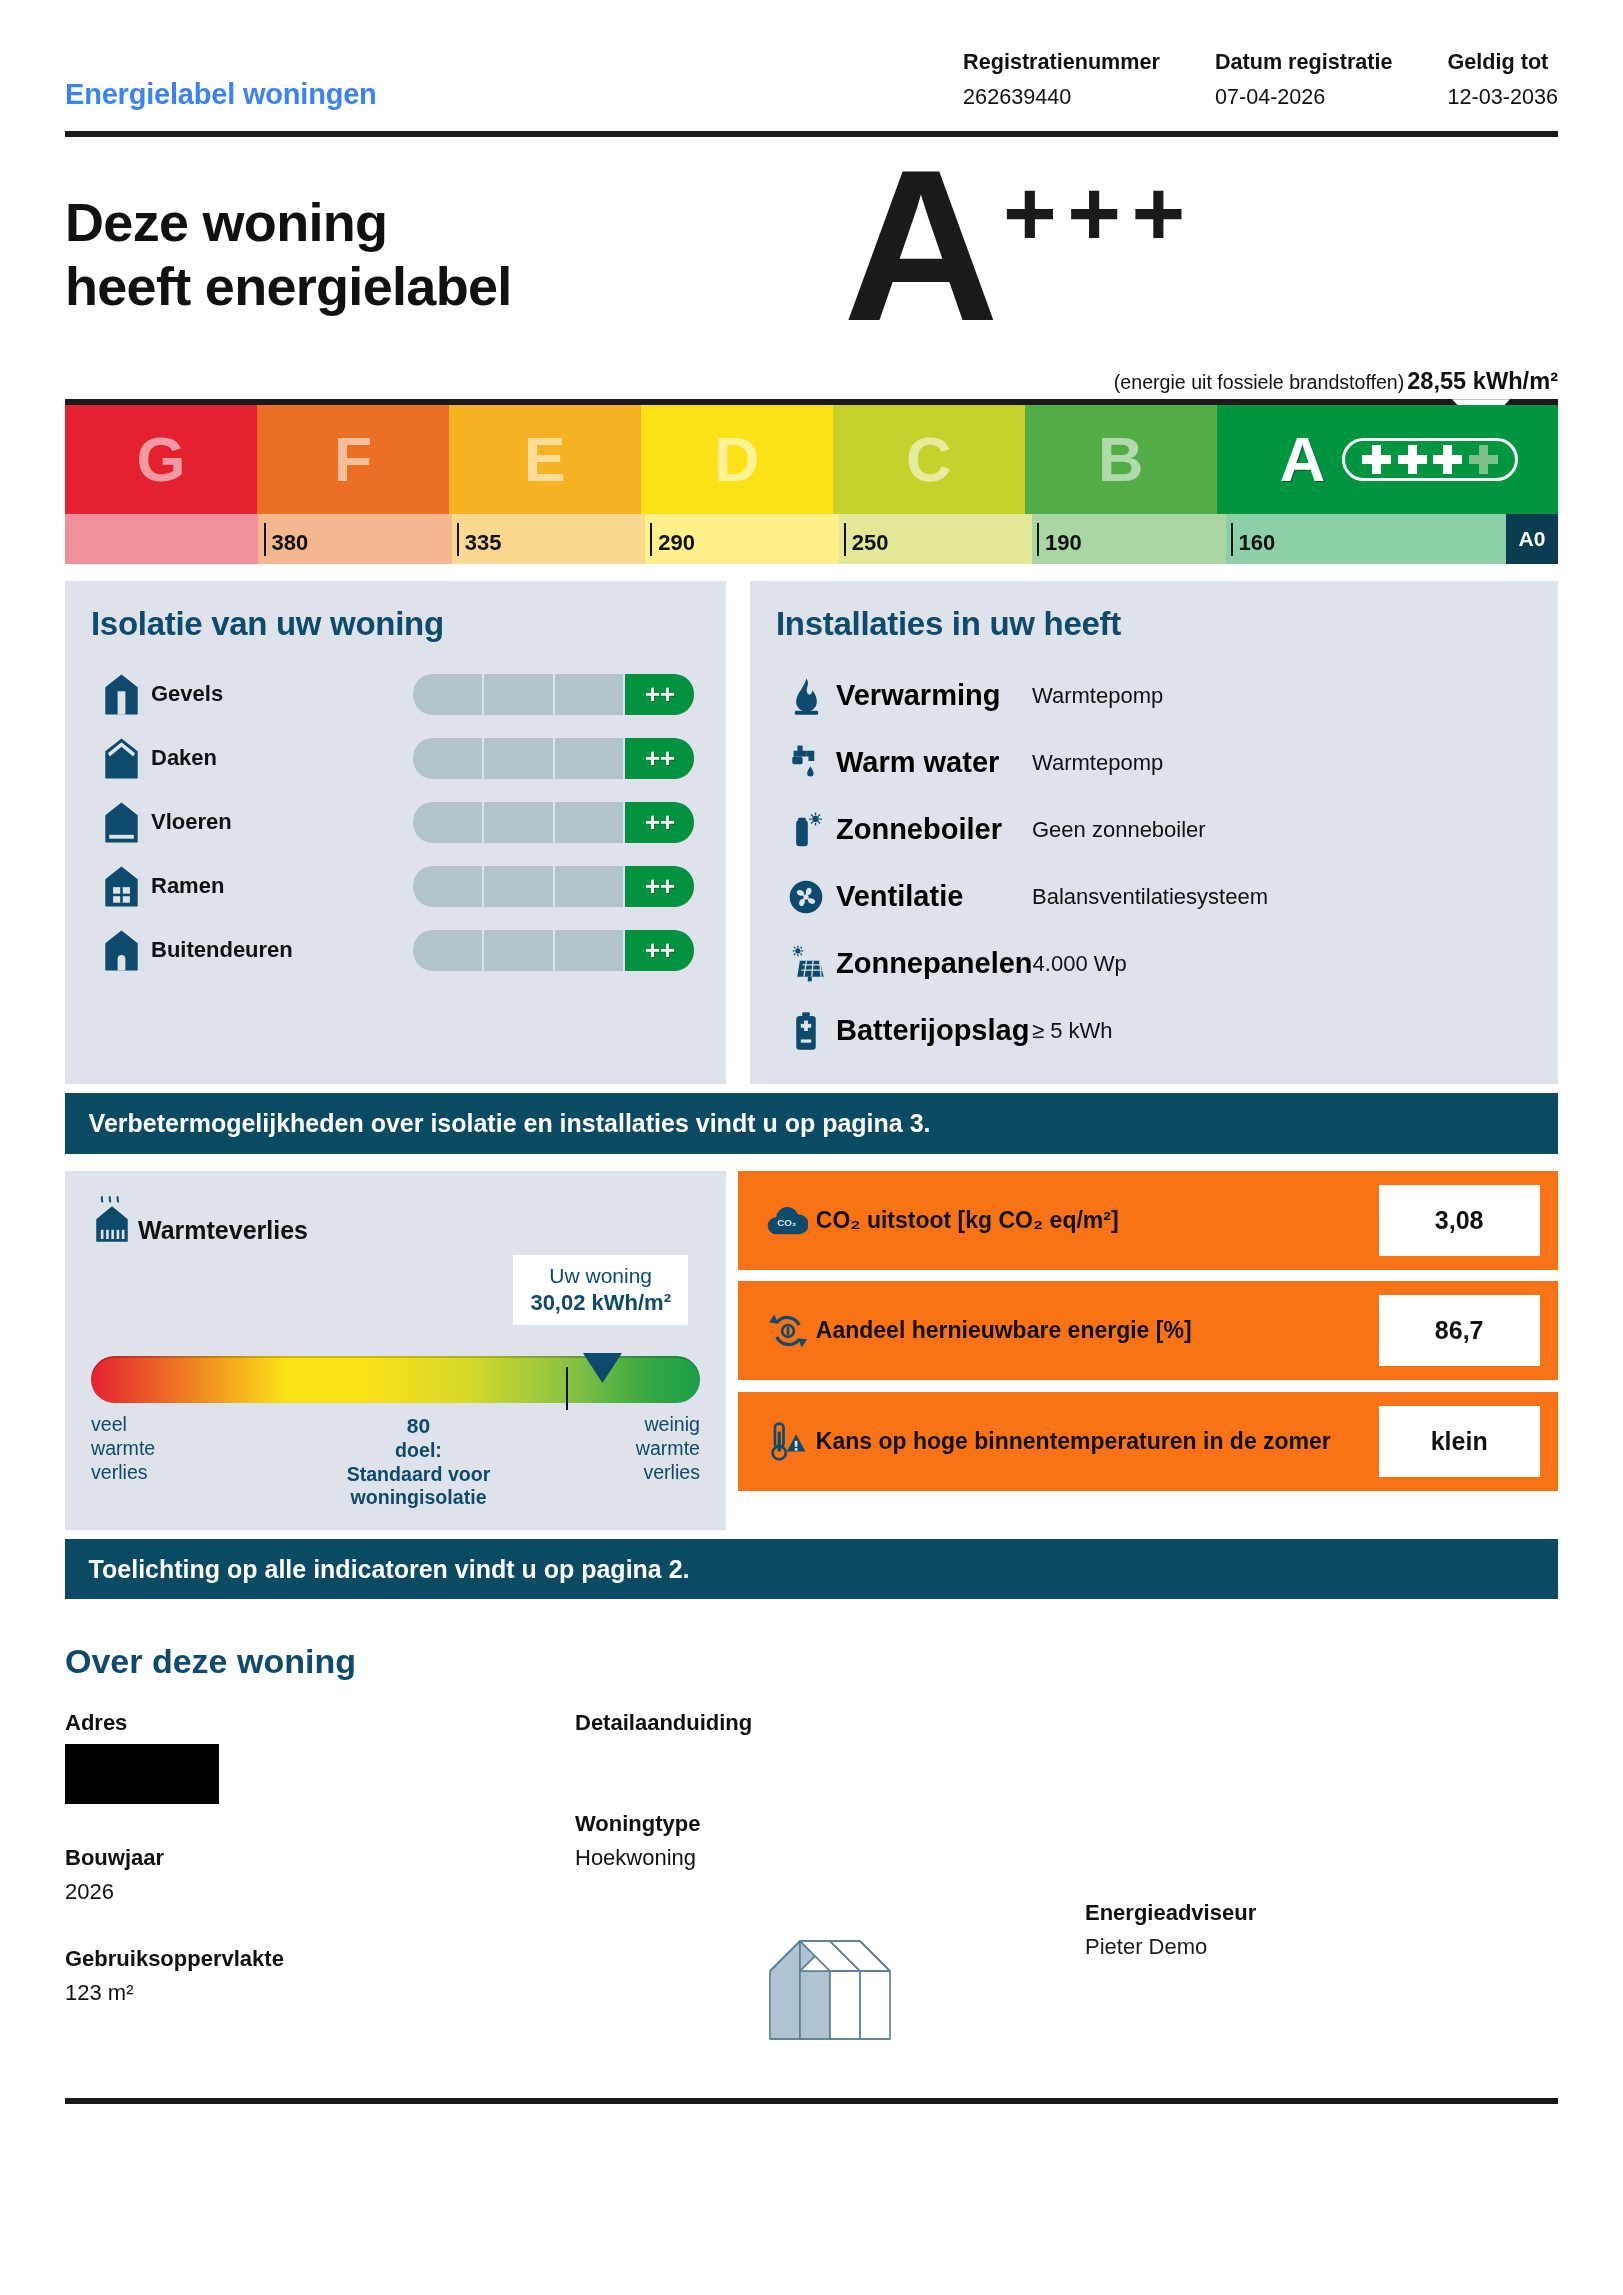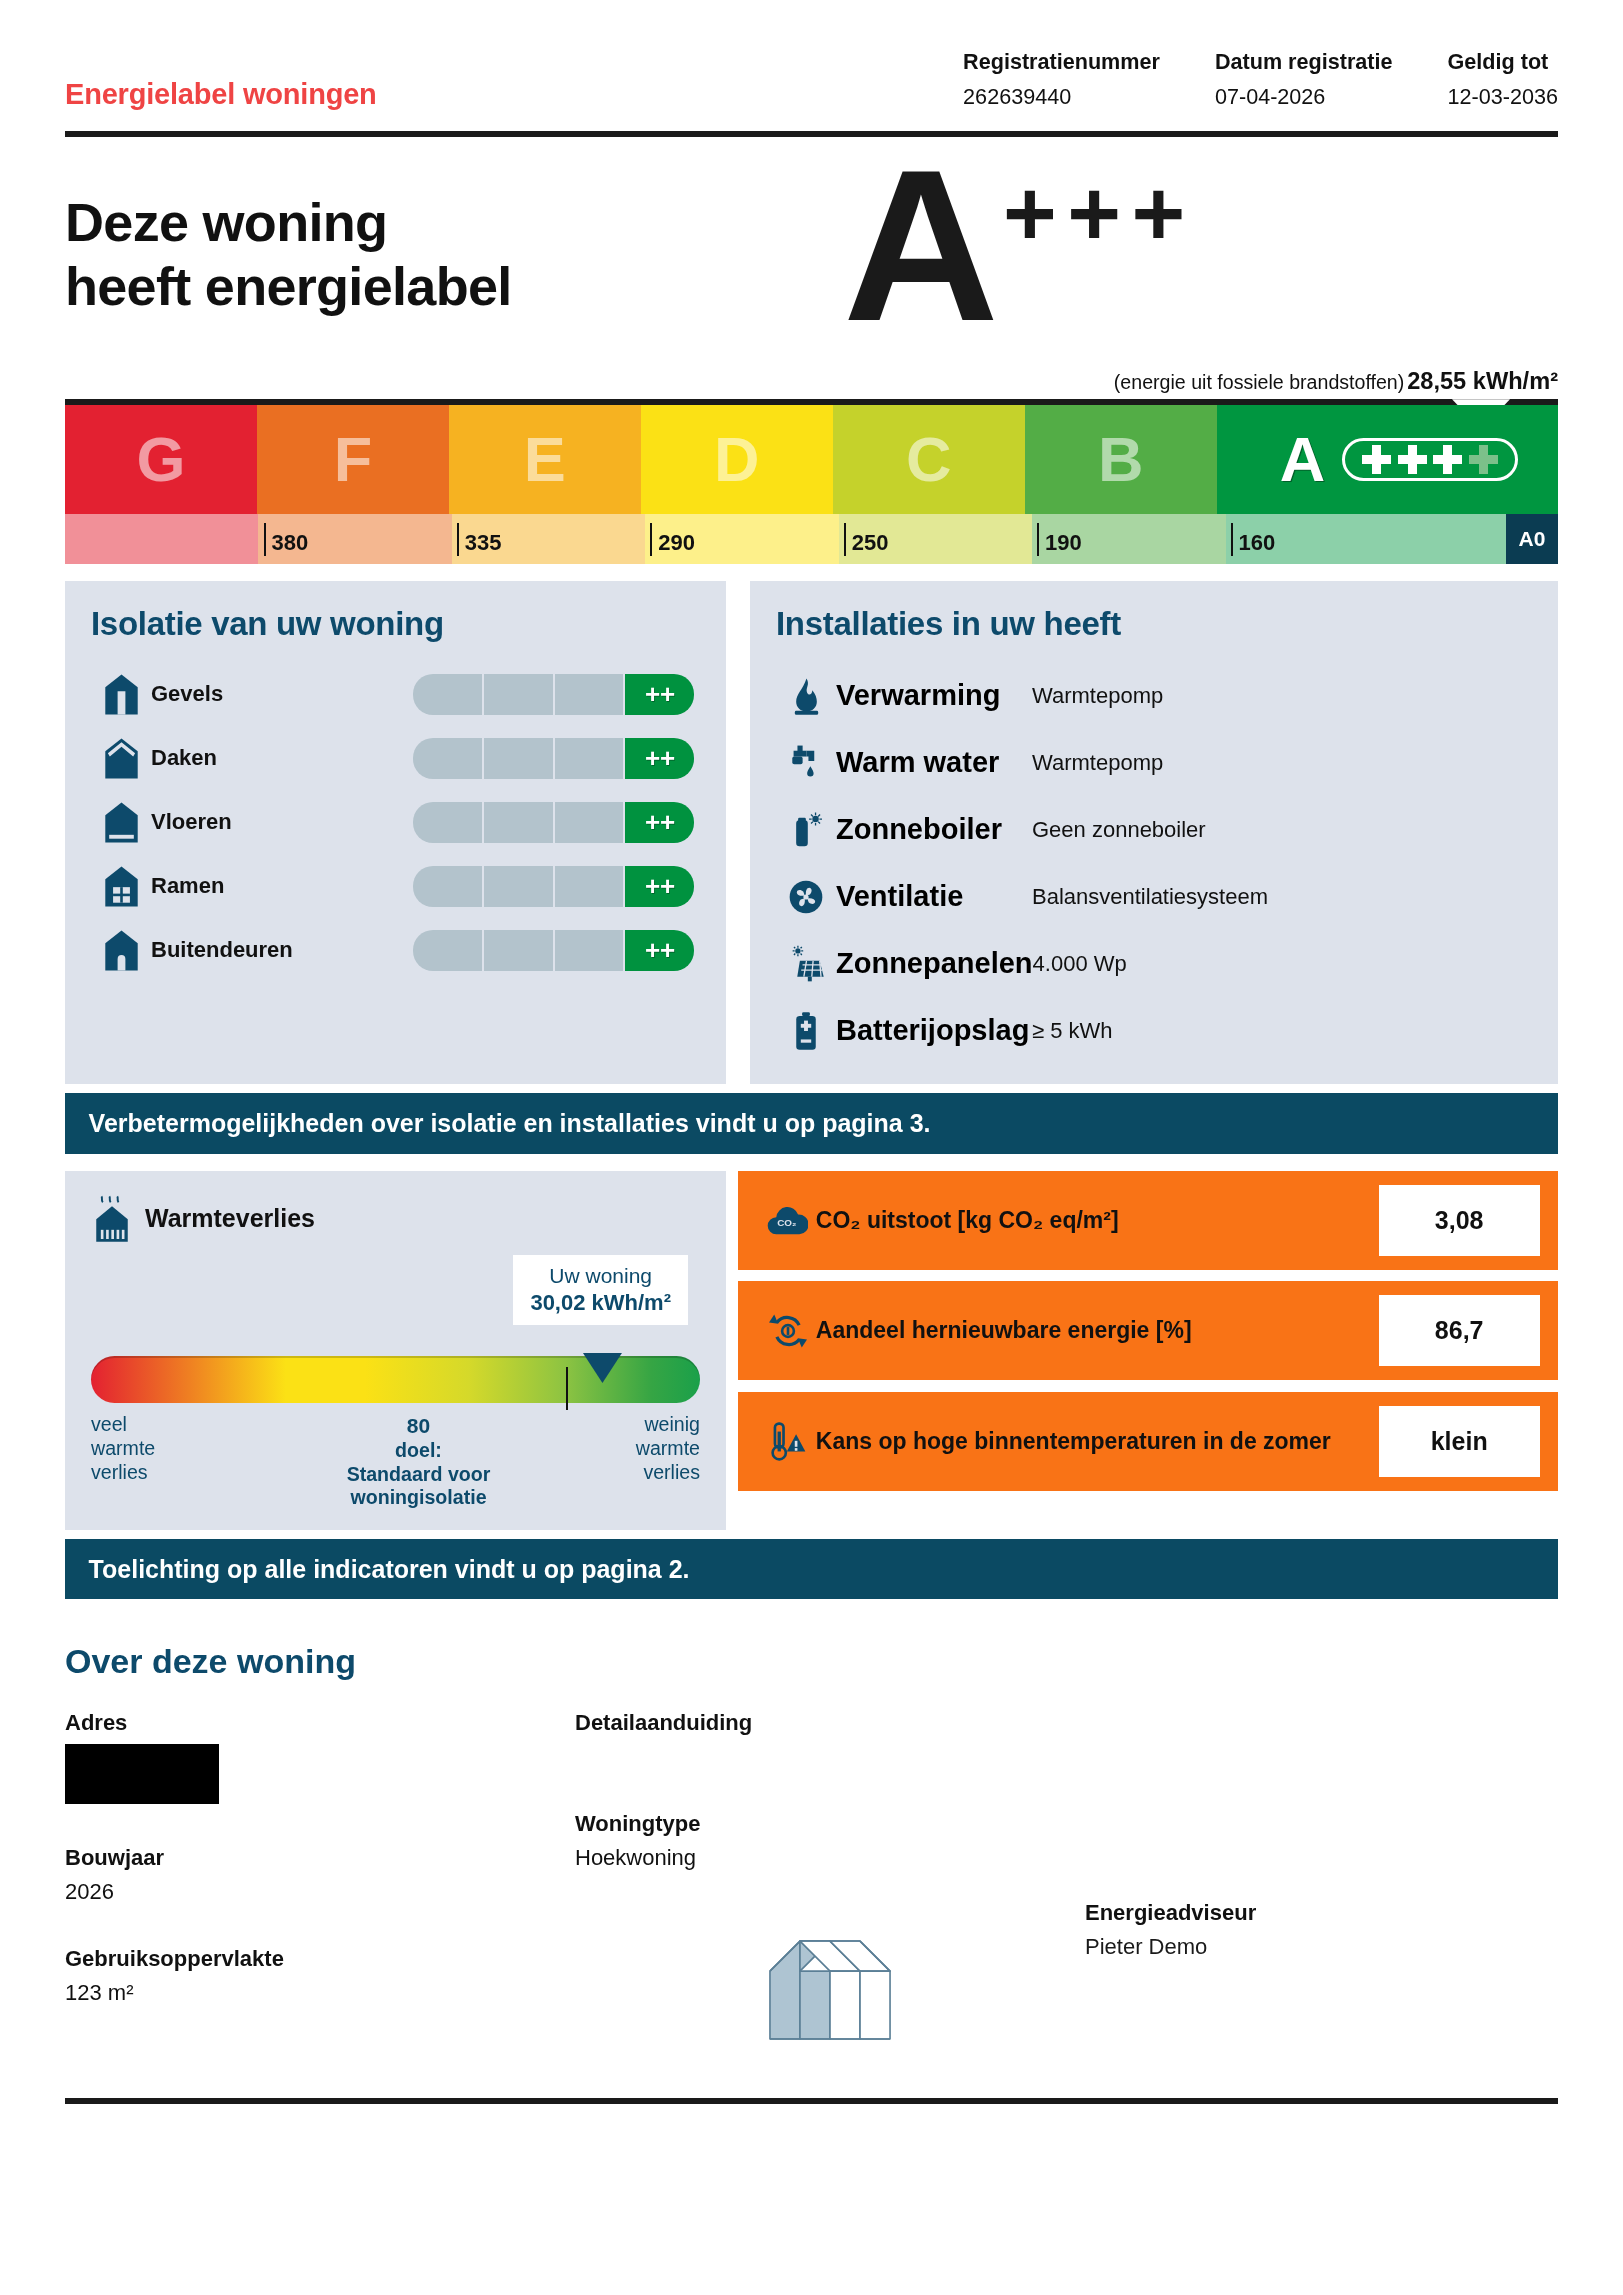--- a/index.html
+++ b/index.html
@@ -6,21 +6,21 @@
   body{
     width:1623px;height:2295px;
     font-family:"Liberation Sans", sans-serif;
     color:#1a1a1a;
     -webkit-font-smoothing:antialiased;
   }
   .page{position:relative;width:1623px;height:2295px;box-sizing:border-box;padding:0 65px;}
 
   
   .hdr{display:flex;align-items:flex-end;padding-top:46px;}
-  .hdr-title{font-size:29px;font-weight:bold;color:#ef4444;letter-spacing:-0.2px;flex:0 0 auto;padding-bottom:3.9px;}
+  .hdr-title{font-size:29px;font-weight:bold;color:#3b82f6;letter-spacing:-0.2px;flex:0 0 auto;padding-bottom:3.9px;}
   .hdr-meta{margin-left:auto;display:flex;gap:55px;padding-bottom:2.6px;}
   .hdr-col{font-size:21.6px;line-height:1.45;}
   .hdr-col .k{font-weight:bold;color:#111;}
   .hdr-col .v{font-weight:normal;color:#111;margin-top:3.3px;}
   .rule-top{height:5.9px;background:#1a1a1a;margin-top:17px;}
 
   
   .hero{display:flex;align-items:flex-start;margin-top:38px;position:relative;height:216px;}
   .hero-txt{font-size:54px;font-weight:bold;line-height:1.18;color:#111;letter-spacing:-0.7px;white-space:pre-line;padding-top:15.7px;}
   .hero-label{position:absolute;left:778px;top:-14.4px;display:flex;align-items:flex-start;}
@@ -78,21 +78,21 @@
   .ins-name{font-size:29px;font-weight:bold;color:#000000;flex:0 0 196px;}
   .ins-val{font-size:22px;color:#111;}
 
   
   .banner{background:#0b4a63;color:#fff;font-size:25px;font-weight:bold;
           padding:15.7px 23.6px;box-sizing:border-box;margin-top:9.2px;}
 
   
   .ind-wrap{display:flex;gap:11.8px;margin-top:17px;align-items:flex-start;}
   .heat{background:#dde2eb;width:661px;box-sizing:border-box;padding:22px 26px 19.6px 26px;position:relative;}
-  .heat-head{display:flex;align-items:center;gap:12px;}
+  .heat-head{display:flex;align-items:flex-end;gap:5px;}
   .heat-head .t{font-size:25px;font-weight:bold;color:#111;}
   .bubble{position:absolute;right:38px;top:84px;background:#fff;padding:9.2px 17px;text-align:center;}
   .bubble .l1{font-size:21px;color:#0d4a6b;}
   .bubble .l2{font-size:22px;font-weight:bold;color:#0d4a6b;margin-top:2.6px;}
   .grad{position:relative;height:47px;border-radius:23.6px;margin-top:111px;
         background:linear-gradient(90deg,#e32131 0%,#ef7f22 16%,#fbe115 32%,#fbe115 45%,#d5d92a 62%,#8cc342 78%,#36a544 92%,#1aa04a 100%);
         box-shadow:inset 0 2px 0 rgba(0,0,0,.18);}
   .gmark{position:absolute;left:84%;top:-2.6px;width:39px;height:30px;margin-left:-19.6px;
          background:#0d4a6b;clip-path:polygon(0 0,100% 0,50% 100%);}
   .gtick{position:absolute;left:78%;top:11.8px;width:2px;height:43px;background:#111;}

